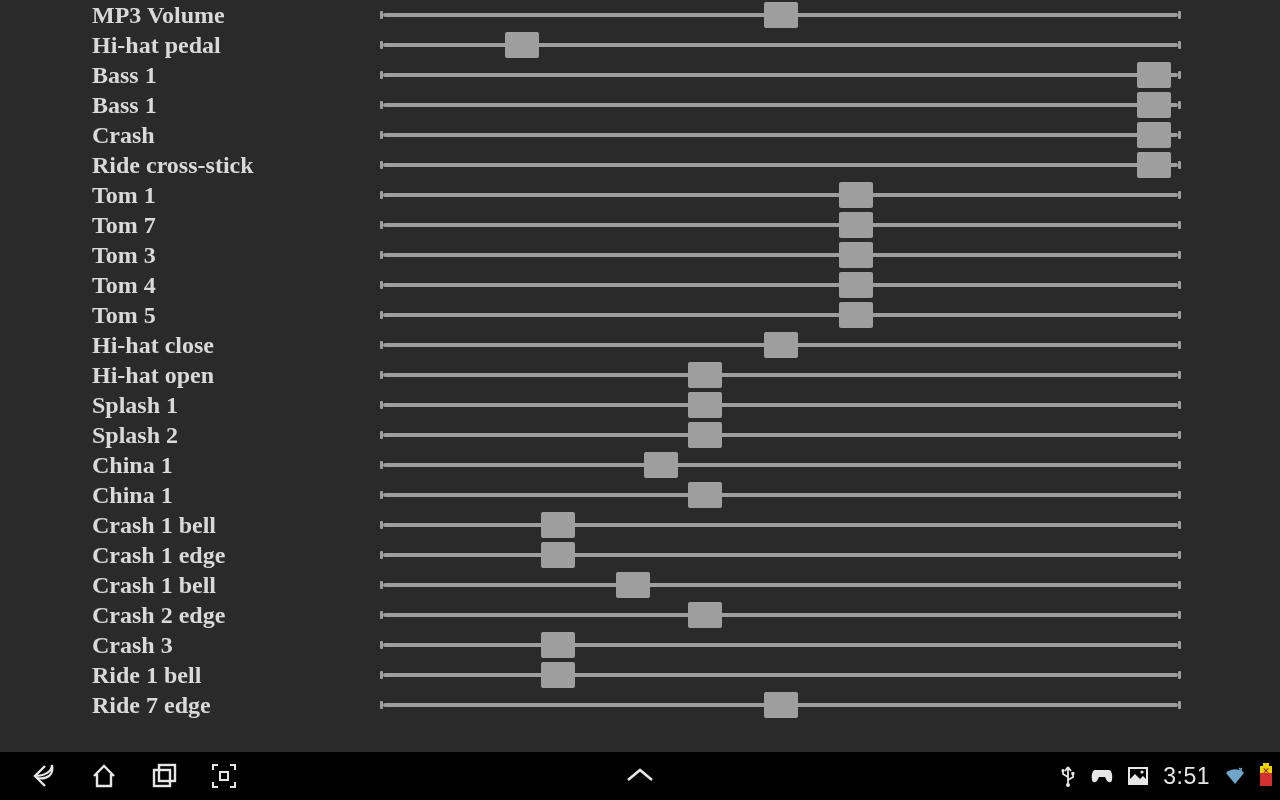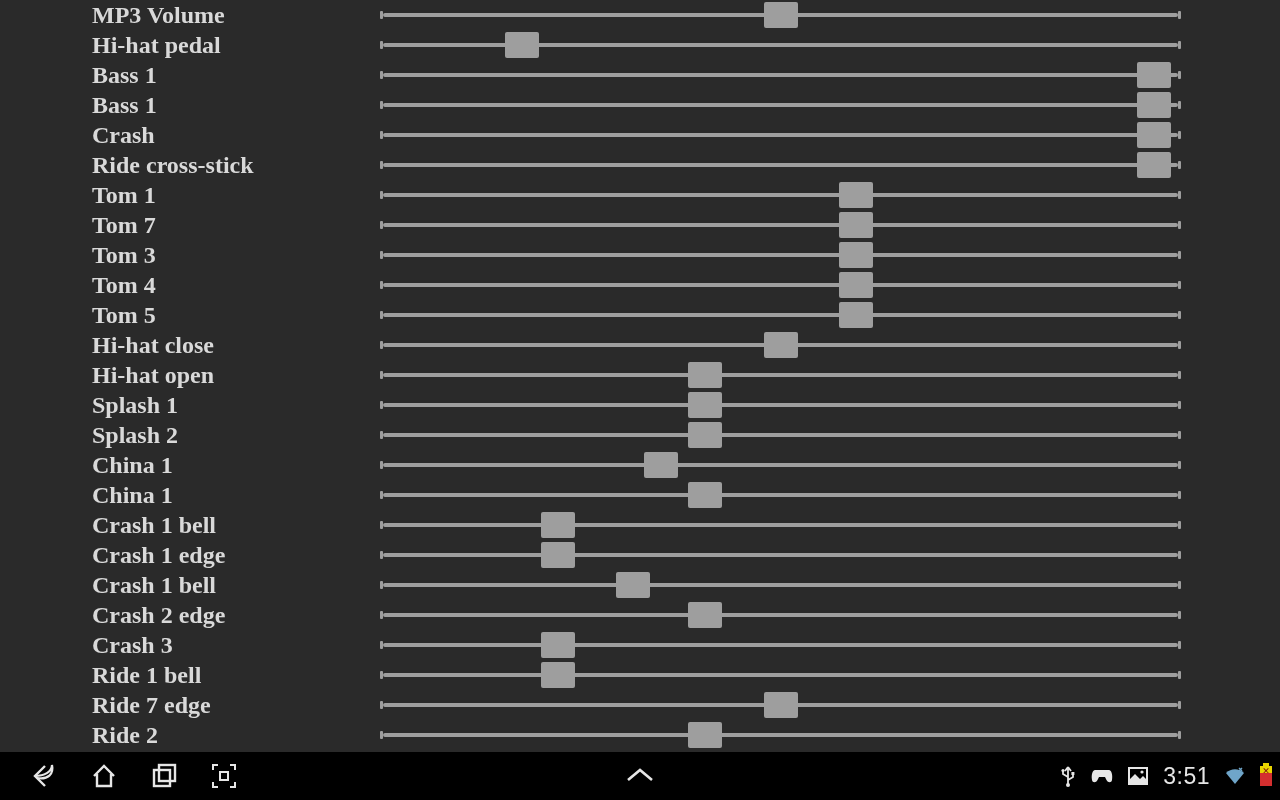--- a/index.html
+++ b/index.html
@@ -191,27 +191,20 @@
           <div class="thumb" style="left: 174.9px;"></div>
         </div>
       </div>
       <div class="row">
         <div class="label">Ride 7 edge</div>
         <div class="slider">
           <div class="track"></div>
           <div class="thumb" style="left: 397.5px;"></div>
         </div>
       </div>
-      <div class="row">
-        <div class="label">Ride 2</div>
-        <div class="slider">
-          <div class="track"></div>
-          <div class="thumb" style="left: 321.975px;"></div>
-        </div>
-      </div>
     </div>
 </div>
 
 <div class="navbar">
   <div class="nav-left">
     <div class="nav-btn">
       <svg width="28" height="28" viewBox="0 0 28 28">
         <path d="M15 4 L5 14 L15 24" fill="none" stroke="#e6e6e6" stroke-width="2.4"></path>
         <path d="M5 14 C 14 14 22 10 22 3 C 24 12 18 18 7 16" fill="none" stroke="#e6e6e6" stroke-width="2.2"></path>
       </svg>

